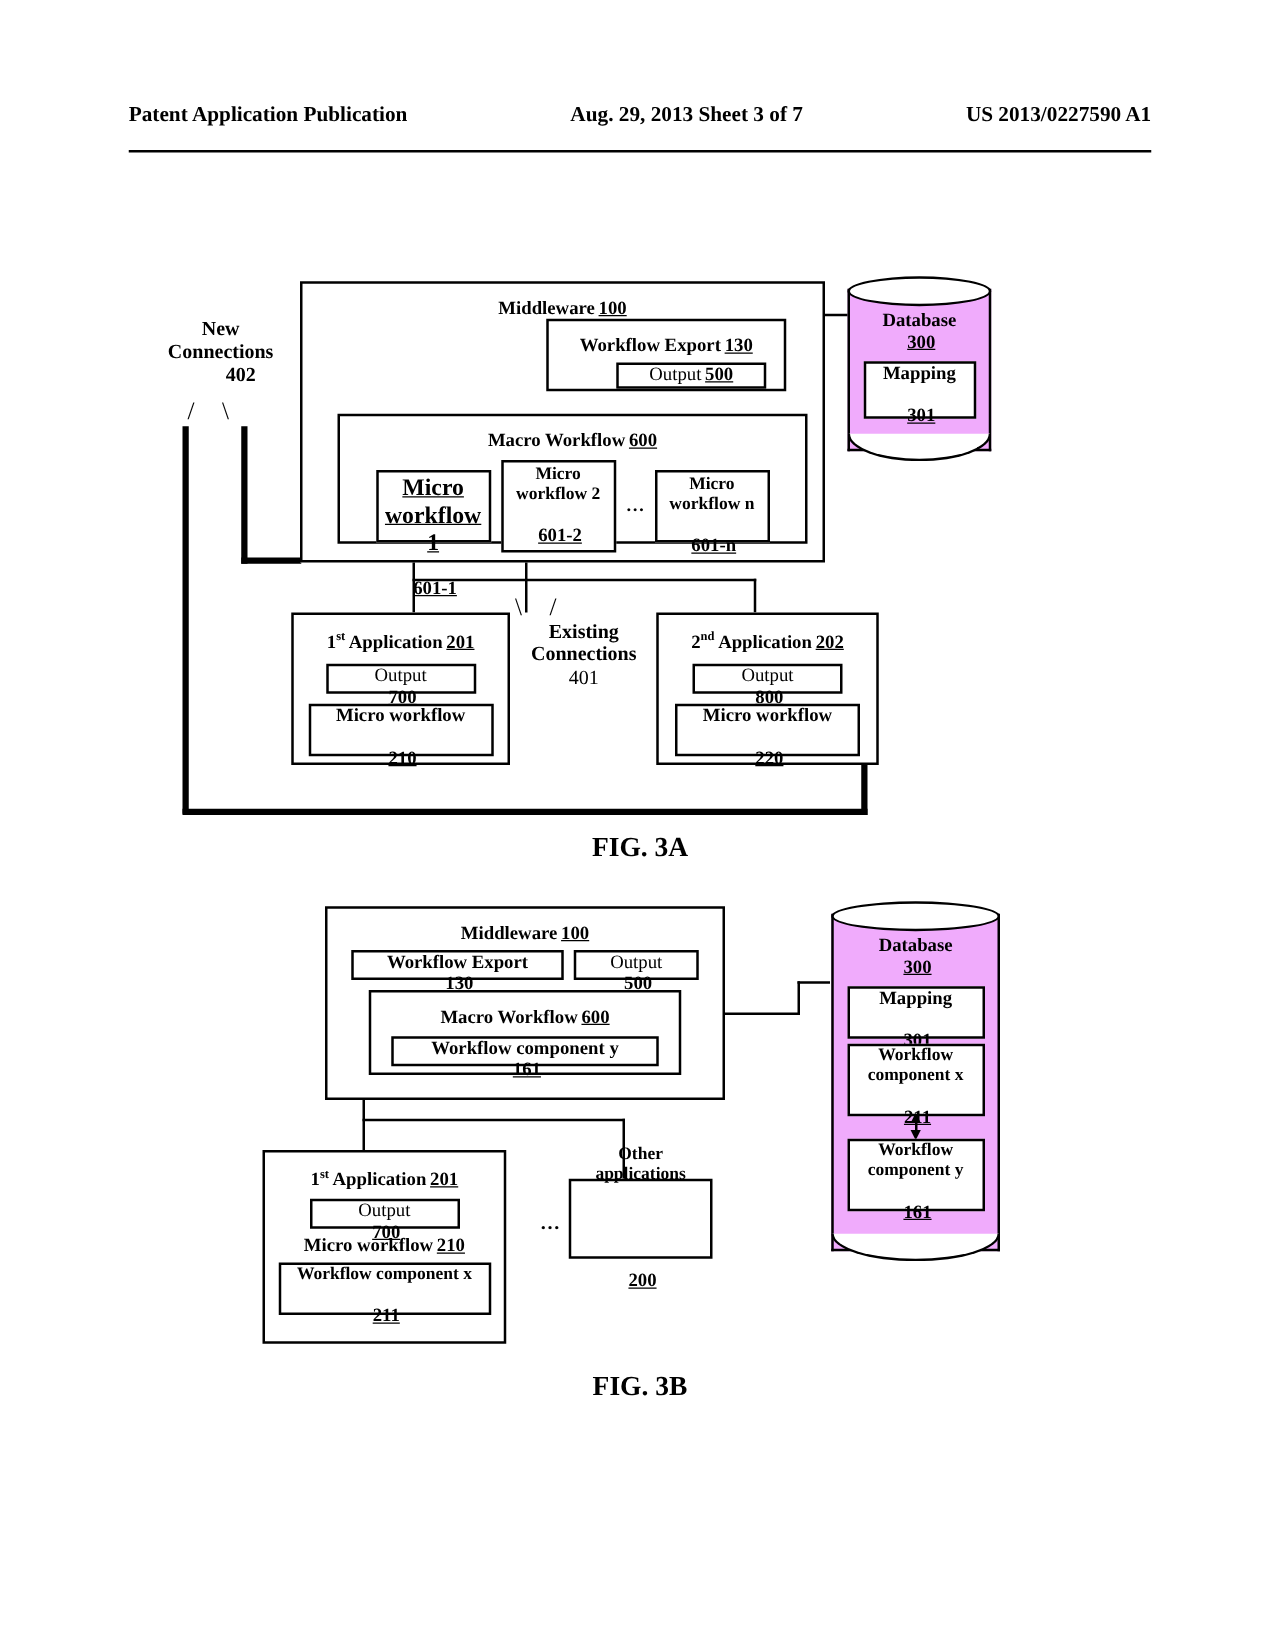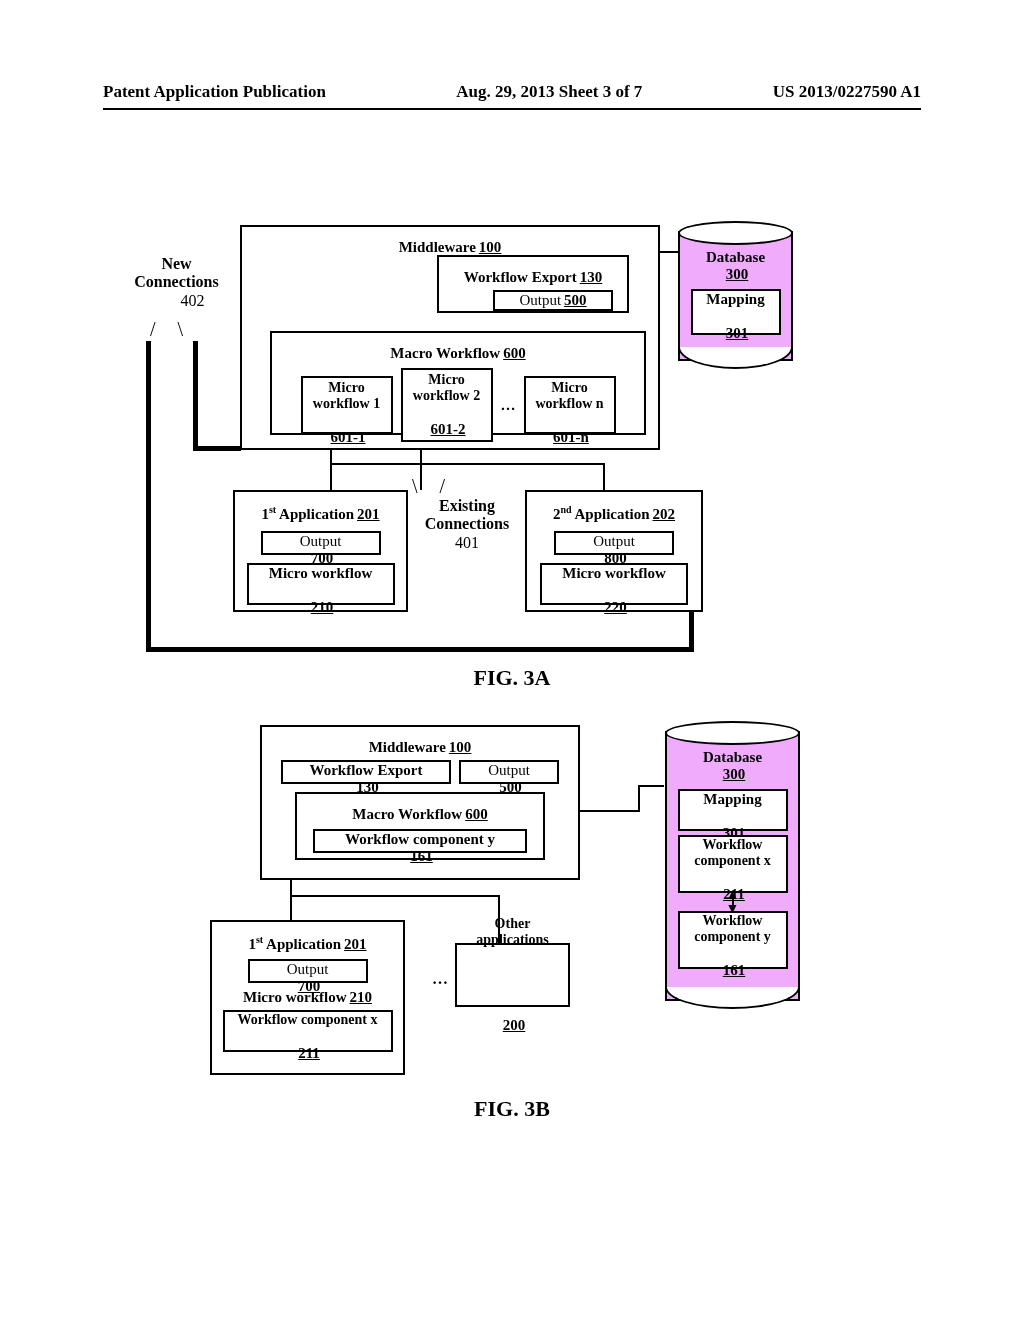--- a/index.html
+++ b/index.html
@@ -15,21 +15,21 @@
   .header {
     position: absolute;
     top: 82px;
     left: 103px;
     right: 103px;
     display: flex;
     justify-content: space-between;
     font-size: 17px;
     font-weight: bold;
     border-bottom: 2px solid #000;
-    padding-bottom: 6px;
+    padding-bottom: 18px;
   }
   .header span { font-weight: bold; }
 
   .diagram-a {
     position: absolute;
     top: 215px;
     left: 130px;
     width: 780px;
     height: 450px;
   }
@@ -129,21 +129,21 @@
 <div class="header">
   <span>Patent Application Publication</span>
   <span>Aug. 29, 2013  Sheet 3 of 7</span>
   <span>US 2013/0227590 A1</span>
 </div>
 
 <div class="diagram-a">
 
   <div class="free-label" style="left:-6px; top:40px; width:105px;">
     <span>New Connections</span><br>
-    <span style="font-weight:normal;margin-left:32px;">402</span>
+    <span style="font-weight:bold;margin-left:32px;">402</span>
   </div>
   <div class="slash-pair" style="left:20px; top:103px;">/&nbsp;&nbsp;\</div>
 
   <div class="vline" style="left:16px; top:126px; height:310px;"></div>
   <div class="hline" style="left:16px; top:432px; width:548px;"></div>
   <div class="vline" style="left:559px; top:397px; height:40px;"></div>
 
   <div class="vline" style="left:63px; top:126px; height:110px;"></div>
   <div class="hline" style="left:63px; top:231px; width:48px;"></div>
 
@@ -155,21 +155,21 @@
       <div class="t"><span class="lbl">Workflow Export</span><span class="ref">130</span></div>
       <div class="box" style="position:relative; margin-top:4px; width:120px; height:22px; left:20px;">
         <div><span class="lbl" style="font-weight:normal;">Output</span><span class="ref">500</span></div>
       </div>
     </div>
 
     <div class="box" style="left:28px; top:104px; width:376px; height:104px;">
       <div class="t"><span class="lbl">Macro Workflow</span><span class="ref">600</span></div>
       <div style="display:flex; gap:8px; margin-top:6px; align-items:center;">
         <div class="box" style="position:relative; width:92px; height:58px; padding:2px;">
-          <span class="lbl" style="font-size:14px;">Micro workflow 1</span>
+          <span class="lbl" style="font-size:19px;text-decoration:underline;">Micro workflow 1</span>
             <br>
             <span class="ref">601-1</span>
         </div>
         <div class="box" style="position:relative; width:92px; height:74px; padding:2px;">
           <span class="lbl" style="font-size:14px;">Micro workflow 2</span>
             <br>
             <span class="ref">601-2</span>
         </div>
         <span style="font-weight:bold;">…</span>
         <div class="box" style="position:relative; width:92px; height:58px; padding:2px;">

